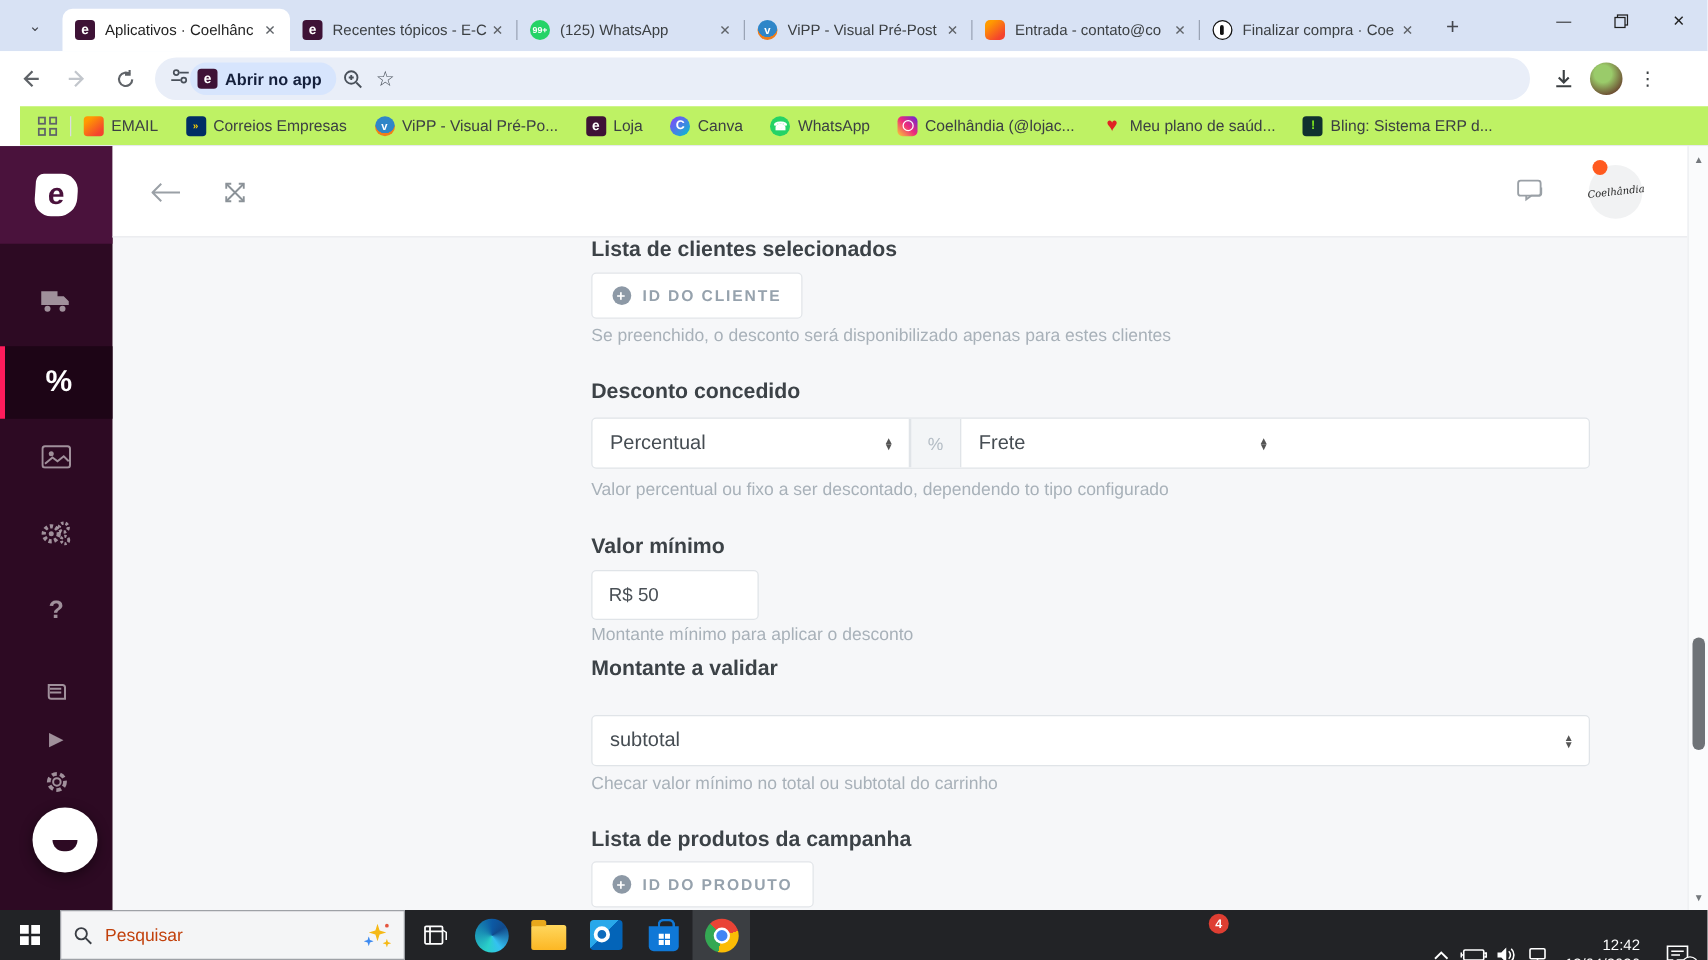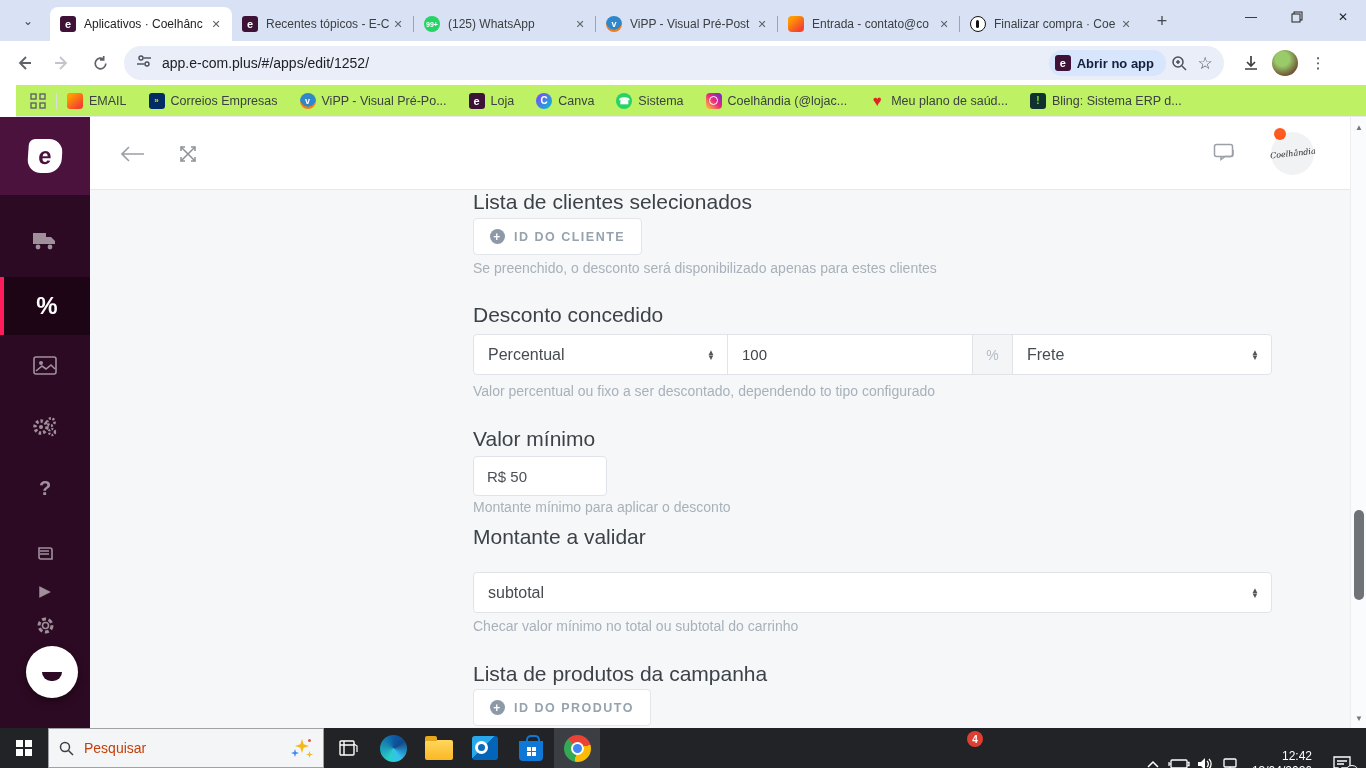--- a/index.html
+++ b/index.html
@@ -70,21 +70,21 @@
   
   #appheader { position:absolute; left:90px; top:0; width:1260px; height:73px; background:#fff; border-bottom:1px solid #e6e8eb; }
   .hdr-ic { position:absolute; top:22px; width:30px; height:30px; display:flex; align-items:center; justify-content:center; color:#8b9298; cursor:pointer; }
   #hdr-avatar { position:absolute; right:36px; top:15px; width:43px; height:43px; border-radius:50%; background:#f1f2f3; display:flex; align-items:center; justify-content:center; cursor:pointer; }
   #hdr-avatar span { font-style:italic; font-size:8px; color:#222; transform:rotate(-6deg); font-family:"DejaVu Serif", serif; }
   #hdr-avatar::before { content:""; position:absolute; left:3px; top:-4px; width:12px; height:12px; border-radius:50%; background:#ff5a1f; }
 
   
   #content { position:absolute; left:90px; top:73px; width:1260px; height:538px; }
   #form { position:absolute; left:383px; top:0; width:799px; }
-  .flabel { position:absolute; left:0; font-size:21px; font-weight:normal; color:#3c4247; }
+  .flabel { position:absolute; left:0; font-size:17px; font-weight:bold; color:#3c4247; }
   .fhelp { position:absolute; left:0; font-size:14px; color:#a8b1b9; }
   .addbtn { position:absolute; left:0; height:37px; background:#fff; border:1px solid #e2e5e9; border-radius:4px; display:flex; align-items:center; gap:9px; padding:0 16px; font-size:12.5px; font-weight:bold; letter-spacing:1.5px; color:#96a2ad; cursor:pointer; }
   .plus-circ { width:15px; height:15px; border-radius:50%; background:#8d99a6; color:#fff; display:flex; align-items:center; justify-content:center; font-size:12px; font-weight:bold; line-height:1; }
   #disc-group { position:absolute; left:0; top:144px; width:799px; height:41px; display:flex; border:1px solid #e0e4e8; border-radius:4px; background:#fff; overflow:hidden; }
   .gsel { display:flex; align-items:center; justify-content:space-between; padding:0 12px 0 14px; font-size:16px; color:#454c52; cursor:pointer; }
   .gsel .arrows { display:flex; flex-direction:column; line-height:5px; font-size:8px; color:#555; margin-left:8px; }
   #disc-type { width:254px; border-right:1px solid #e0e4e8; }
   #disc-value { flex:1; border:none; outline:none; font-size:15px; color:#3f454b; padding:0 14px; }
   #disc-addon { width:41px; background:#f3f5f7; color:#b3bcc4; display:flex; align-items:center; justify-content:center; font-size:14px; border-left:1px solid #e0e4e8; border-right:1px solid #e0e4e8; }
   #disc-apply { width:258px; }
@@ -200,21 +200,20 @@
 
   <div id="omnibox">
     <span>
       <svg width="16" height="16" viewBox="0 0 16 16">
           <circle cx="5" cy="5" r="2" fill="none" stroke="#49505a" stroke-width="1.4"></circle>
           <path d="M7.5 5H15" stroke="#49505a" stroke-width="1.4"></path>
           <circle cx="11" cy="11" r="2" fill="none" stroke="#49505a" stroke-width="1.4"></circle>
           <path d="M1 11H8.5" stroke="#49505a" stroke-width="1.4"></path>
         </svg>
     </span>
-    <span id="omni-url">app.e-com.plus/#/apps/edit/1252/</span>
     <div id="open-app-chip">
       <span class="fav ecom">e</span>
       <span>Abrir no app</span>
     </div>
     <span class="omni-ic">
       <svg width="17" height="17" viewBox="0 0 17 17">
           <circle cx="7" cy="7" r="5" fill="none" stroke="#49505a" stroke-width="1.5"></circle>
           <path d="M7 5v4 M5 7h4 M11 11 L15 15" stroke="#49505a" stroke-width="1.5"></path>
         </svg>
     </span>
@@ -258,21 +257,21 @@
   <div class="bm">
     <span class="bmic loja">e</span>
     <span>Loja</span>
   </div>
   <div class="bm">
     <span class="bmic canva">C</span>
     <span>Canva</span>
   </div>
   <div class="bm">
     <span class="bmic wa">☎</span>
-    <span>Sistema</span>
+    <span>WhatsApp</span>
   </div>
   <div class="bm">
     <span class="bmic insta"></span>
     <span>Coelhândia (@lojac...</span>
   </div>
   <div class="bm">
     <span class="bmic heart">♥</span>
     <span>Meu plano de saúd...</span>
   </div>
   <div class="bm">
@@ -377,21 +376,20 @@
 
       <div class="flabel" style="top:113px;">Desconto concedido</div>
       <div id="disc-group">
         <div class="gsel" id="disc-type">
           <span>Percentual</span>
           <span class="arrows">
               <span>▲</span>
               <span>▼</span>
             </span>
         </div>
-        <input id="disc-value" value="100" style="">
         <div id="disc-addon">%</div>
         <div class="gsel" id="disc-apply">
           <span>Frete</span>
           <span class="arrows">
               <span>▲</span>
               <span>▼</span>
             </span>
         </div>
       </div>
       <div class="fhelp" style="top:193px;">Valor percentual ou fixo a ser descontado, dependendo to tipo configurado</div>

